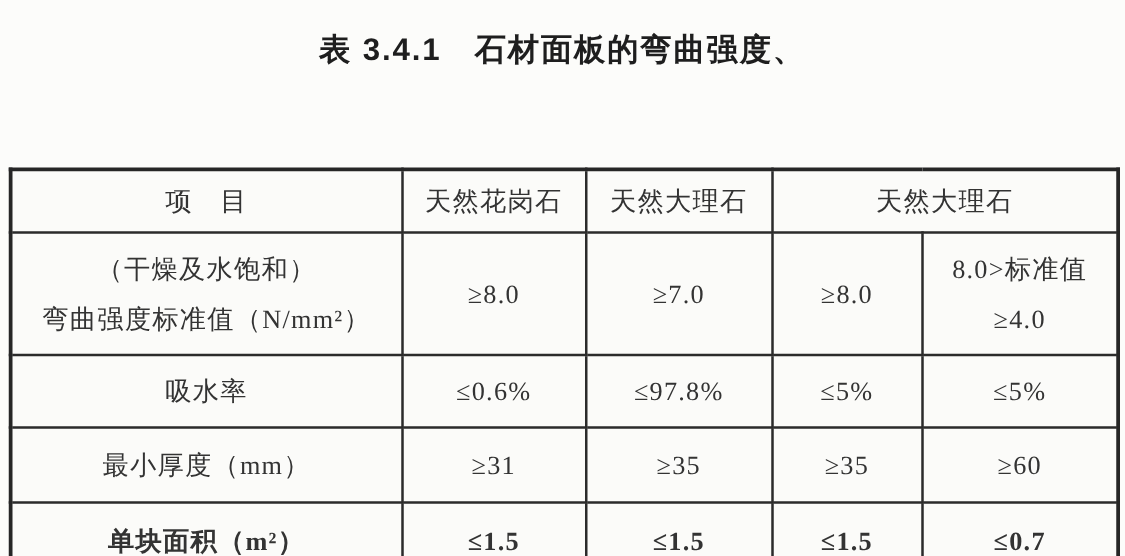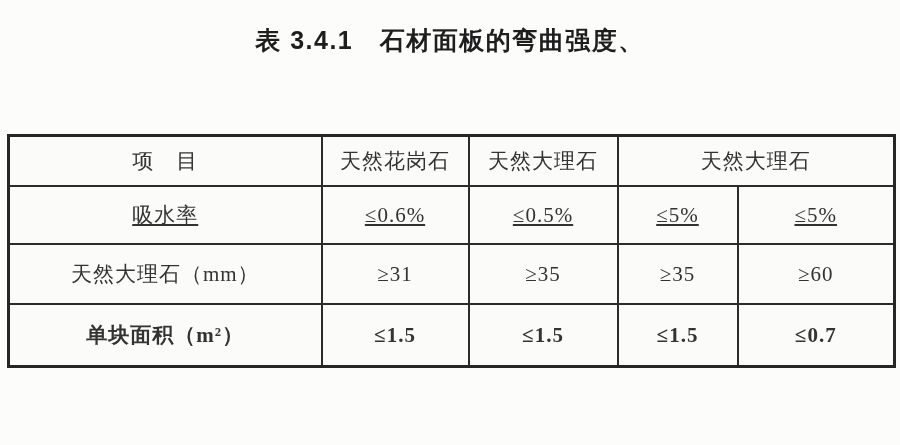--- a/index.html
+++ b/index.html
@@ -51,21 +51,21 @@
   }
   thead th {
     height: 48px;
     font-weight: normal;
     font-size: 21px;
   }
   tbody td.row-label {
     font-size: 21px;
   }
   tr.r0 td { height: 96px; }
-  tr.r1 td { height: 56px; text-decoration: underline; }
+  tr.r1 td { height: 56px; }
   tr.r2 td { height: 58px; }
   tr.r3 td { height: 60px; font-weight: bold; }
   .two-line div {
     line-height: 40px;
   }
   .value-cell {
     font-size: 22px;
   }
 </style>
 </head>
@@ -87,29 +87,42 @@
     </colgroup>
     <thead>
       <tr>
         <th>项　目</th>
         <th>天然花岗石</th>
         <th>天然大理石</th>
         <th colspan="2">天然大理石</th>
       </tr>
     </thead>
     <tbody>
+      <tr class="r0">
+        <td class="row-label two-line">
+          <div>（干燥及水饱和）</div>
+          <div>弯曲强度标准值（N/mm²）</div>
+        </td>
+        <td class="value-cell">≥8.0</td>
+        <td class="value-cell">≥7.0</td>
+        <td class="value-cell">≥8.0</td>
+        <td class="value-cell two-line">
+          <div>8.0&gt;标准值</div>
+          <div>≥4.0</div>
+        </td>
+      </tr>
       <tr class="r1">
         <td class="row-label">吸水率</td>
         <td class="value-cell">≤0.6%</td>
-        <td class="value-cell">≤0.5%</td>
+        <td class="value-cell">≤97.8%</td>
         <td class="value-cell">≤5%</td>
         <td class="value-cell">≤5%</td>
       </tr>
       <tr class="r2">
-        <td class="row-label">天然大理石（mm）</td>
+        <td class="row-label">最小厚度（mm）</td>
         <td class="value-cell">≥31</td>
         <td class="value-cell">≥35</td>
         <td class="value-cell">≥35</td>
         <td class="value-cell">≥60</td>
       </tr>
       <tr class="r3">
         <td class="row-label">单块面积（m²）</td>
         <td class="value-cell">≤1.5</td>
         <td class="value-cell">≤1.5</td>
         <td class="value-cell">≤1.5</td>

